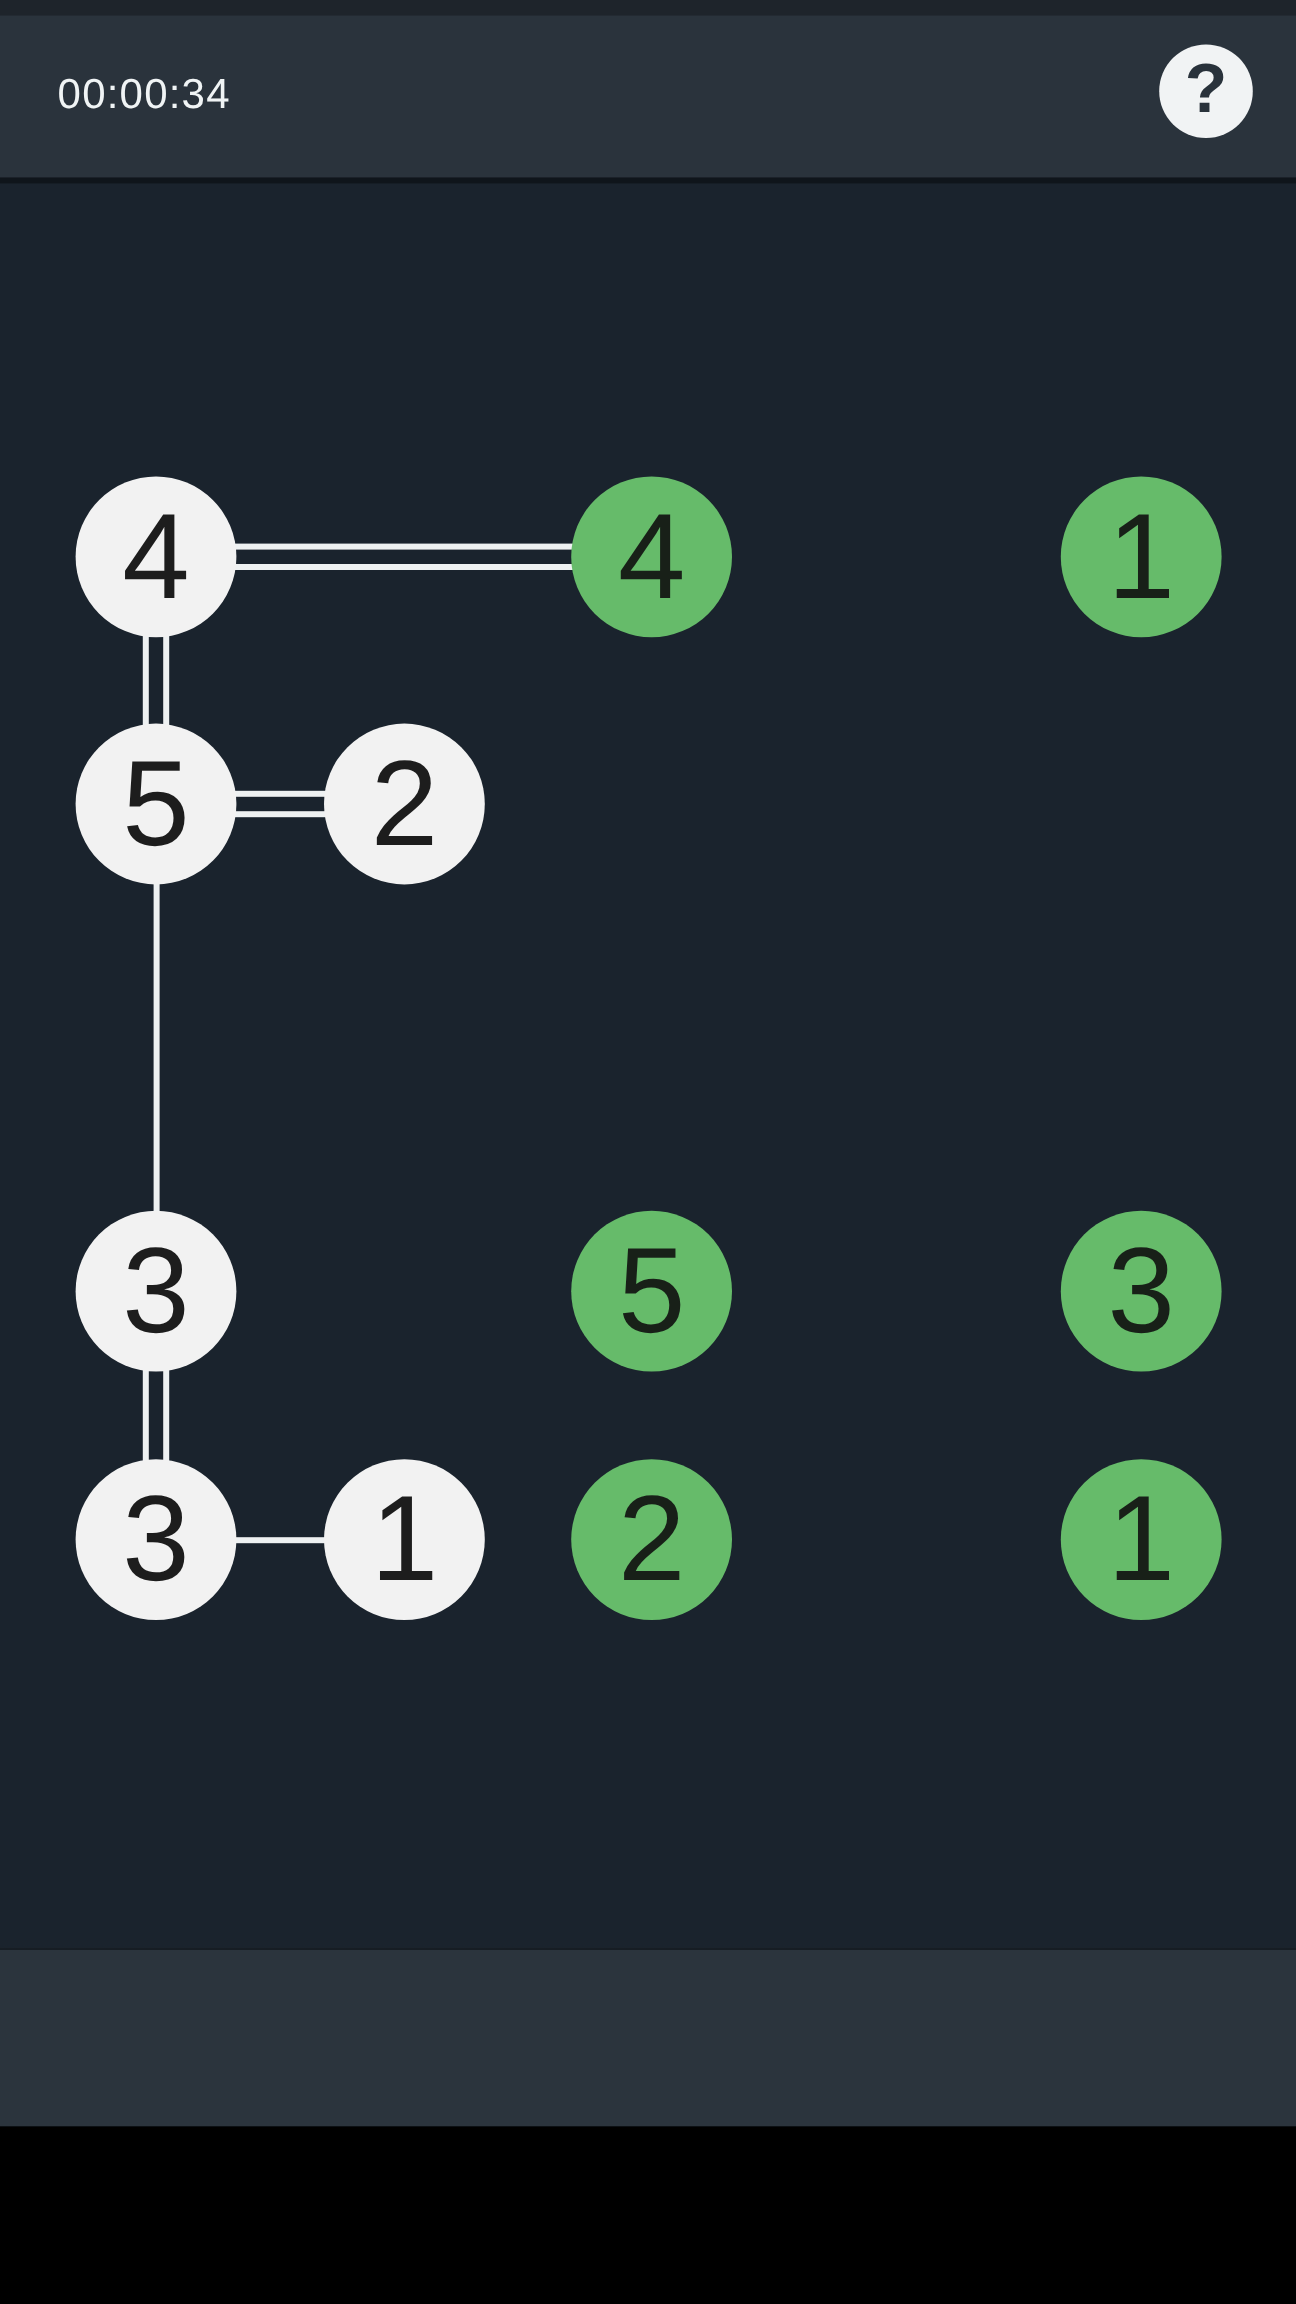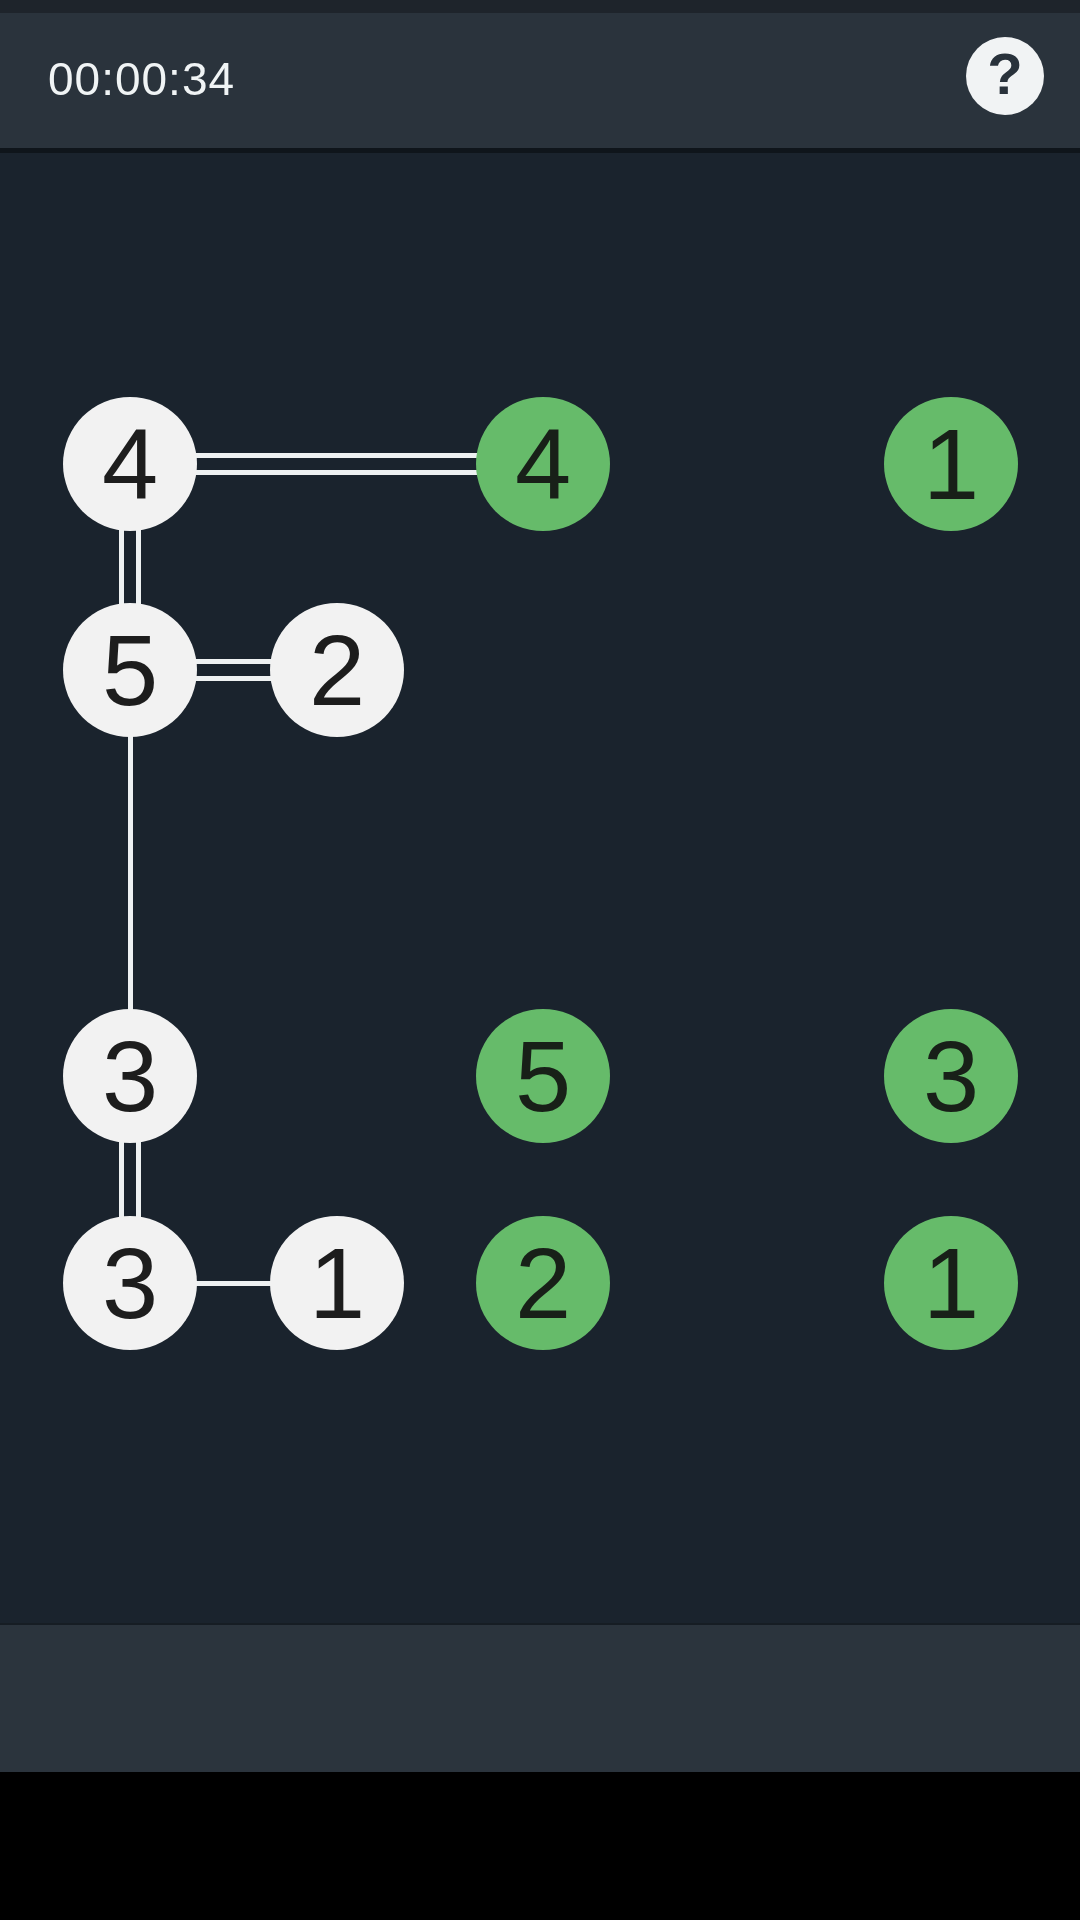--- a/index.html
+++ b/index.html
@@ -12,21 +12,21 @@
   .header{
     position:absolute;left:0;top:0;width:1080px;height:148px;
     background:#2a333c;
   }
   .status-strip{
     position:absolute;left:0;top:0;width:1080px;height:13px;
     background:rgba(0,0,0,0.28);
   }
   .timer{
     position:absolute;left:48px;top:0;height:148px;line-height:158px;
-    color:#f0f4f5;font-size:46px;letter-spacing:1px;
+    color:#f0f4f5;font-size:35px;letter-spacing:1px;
   }
   .help-btn{
     position:absolute;left:966px;top:37px;width:78px;height:78px;
     border-radius:50%;background:#f1f3f4;
     display:flex;align-items:center;justify-content:center;
   }
   .help-btn span{
     color:#29323b;font-size:58px;font-weight:700;line-height:78px;
     transform:translateY(-2px);
   }

